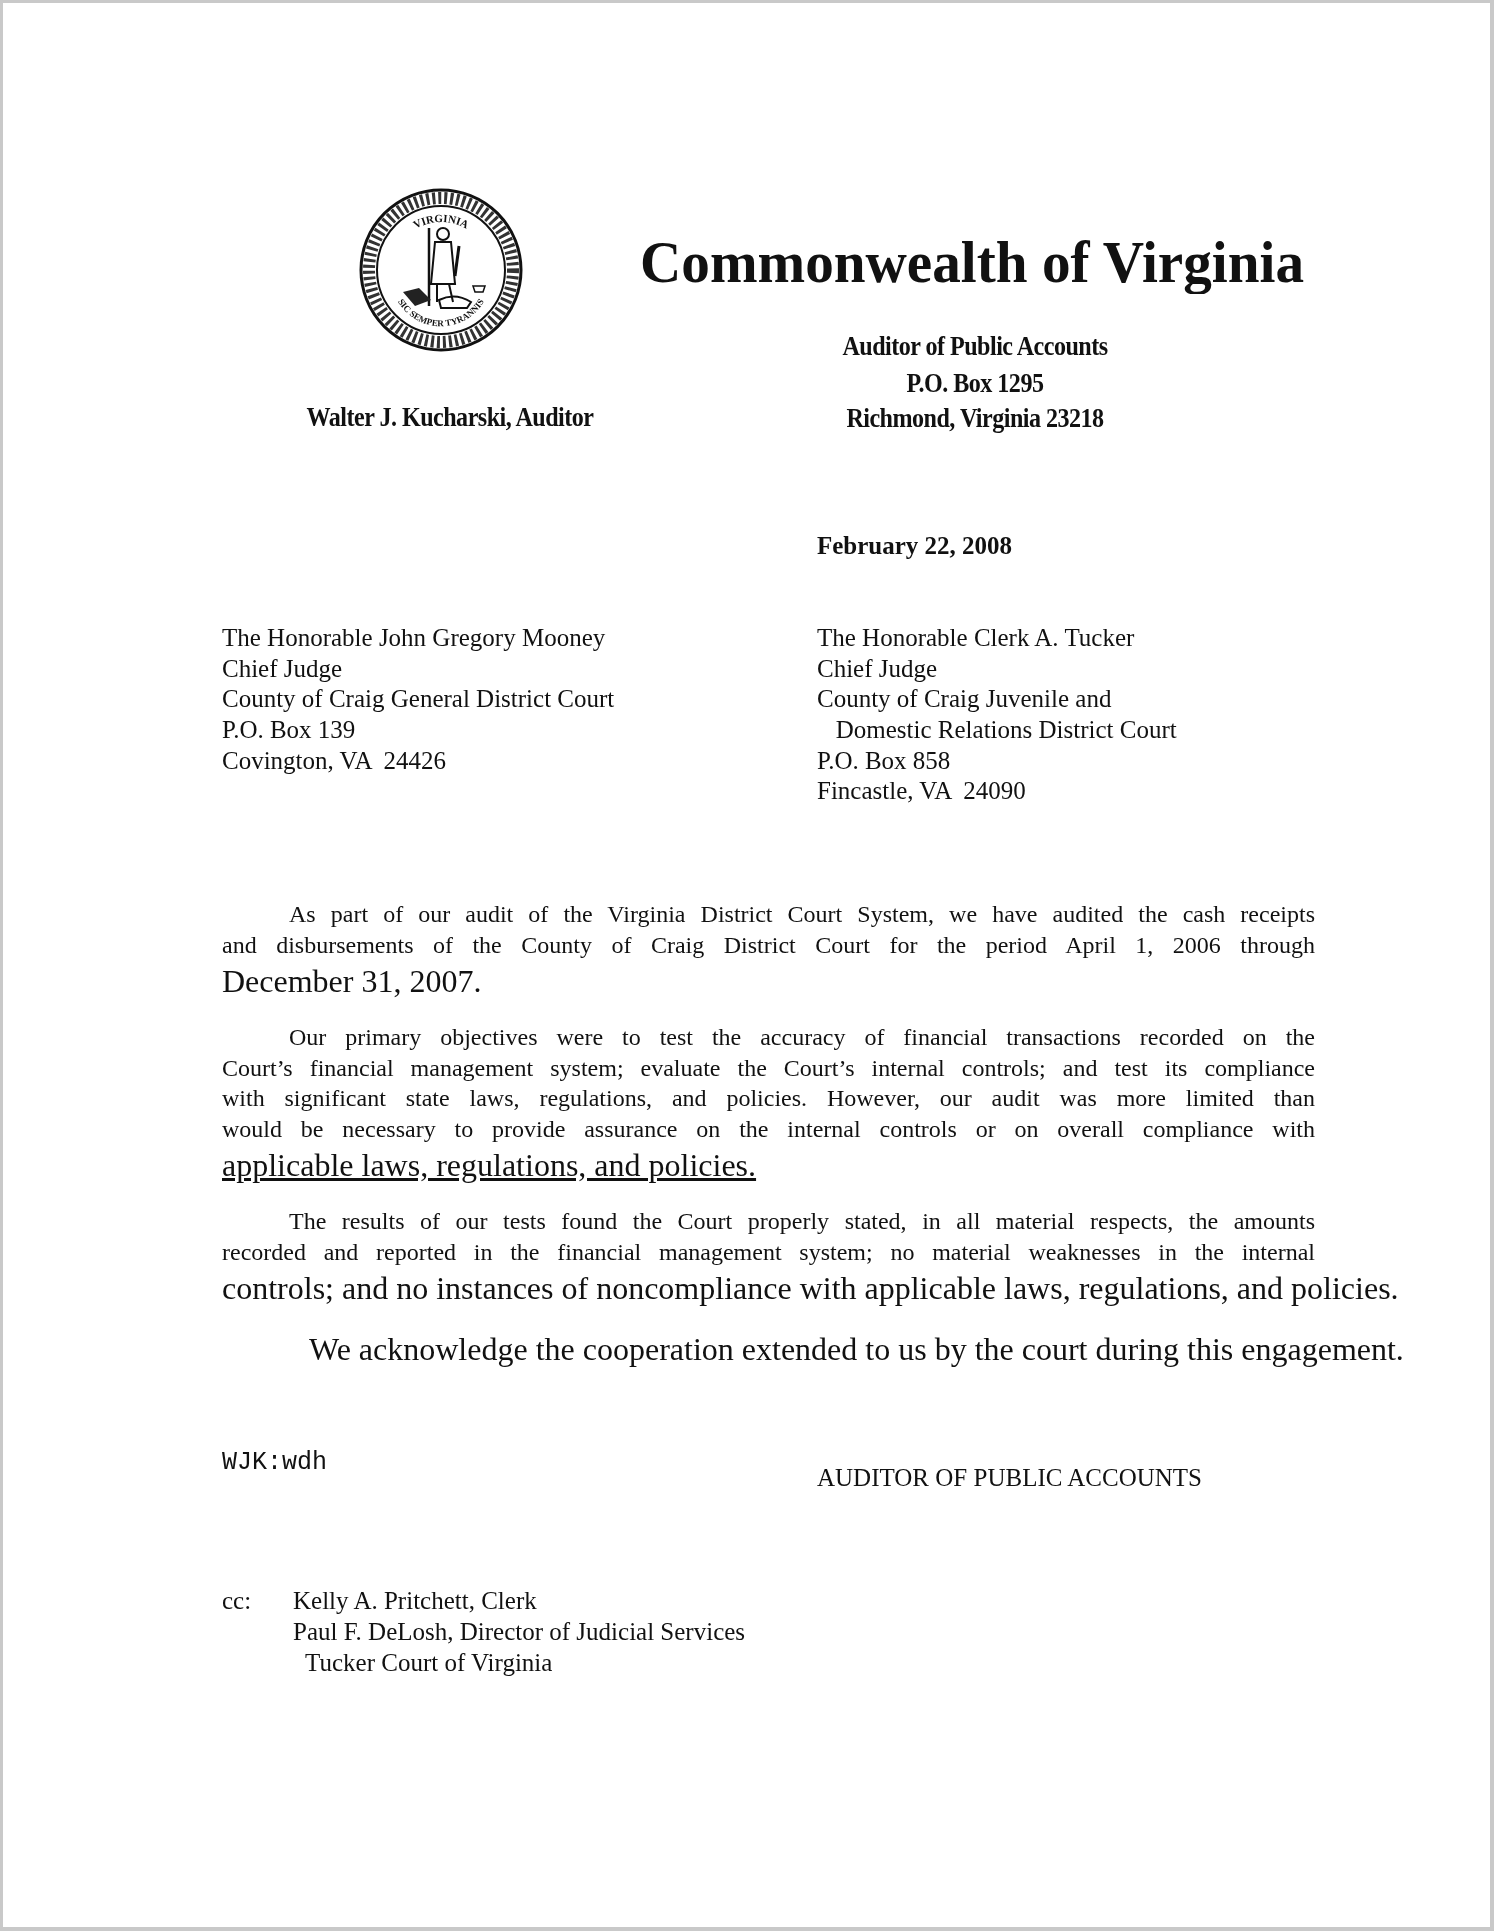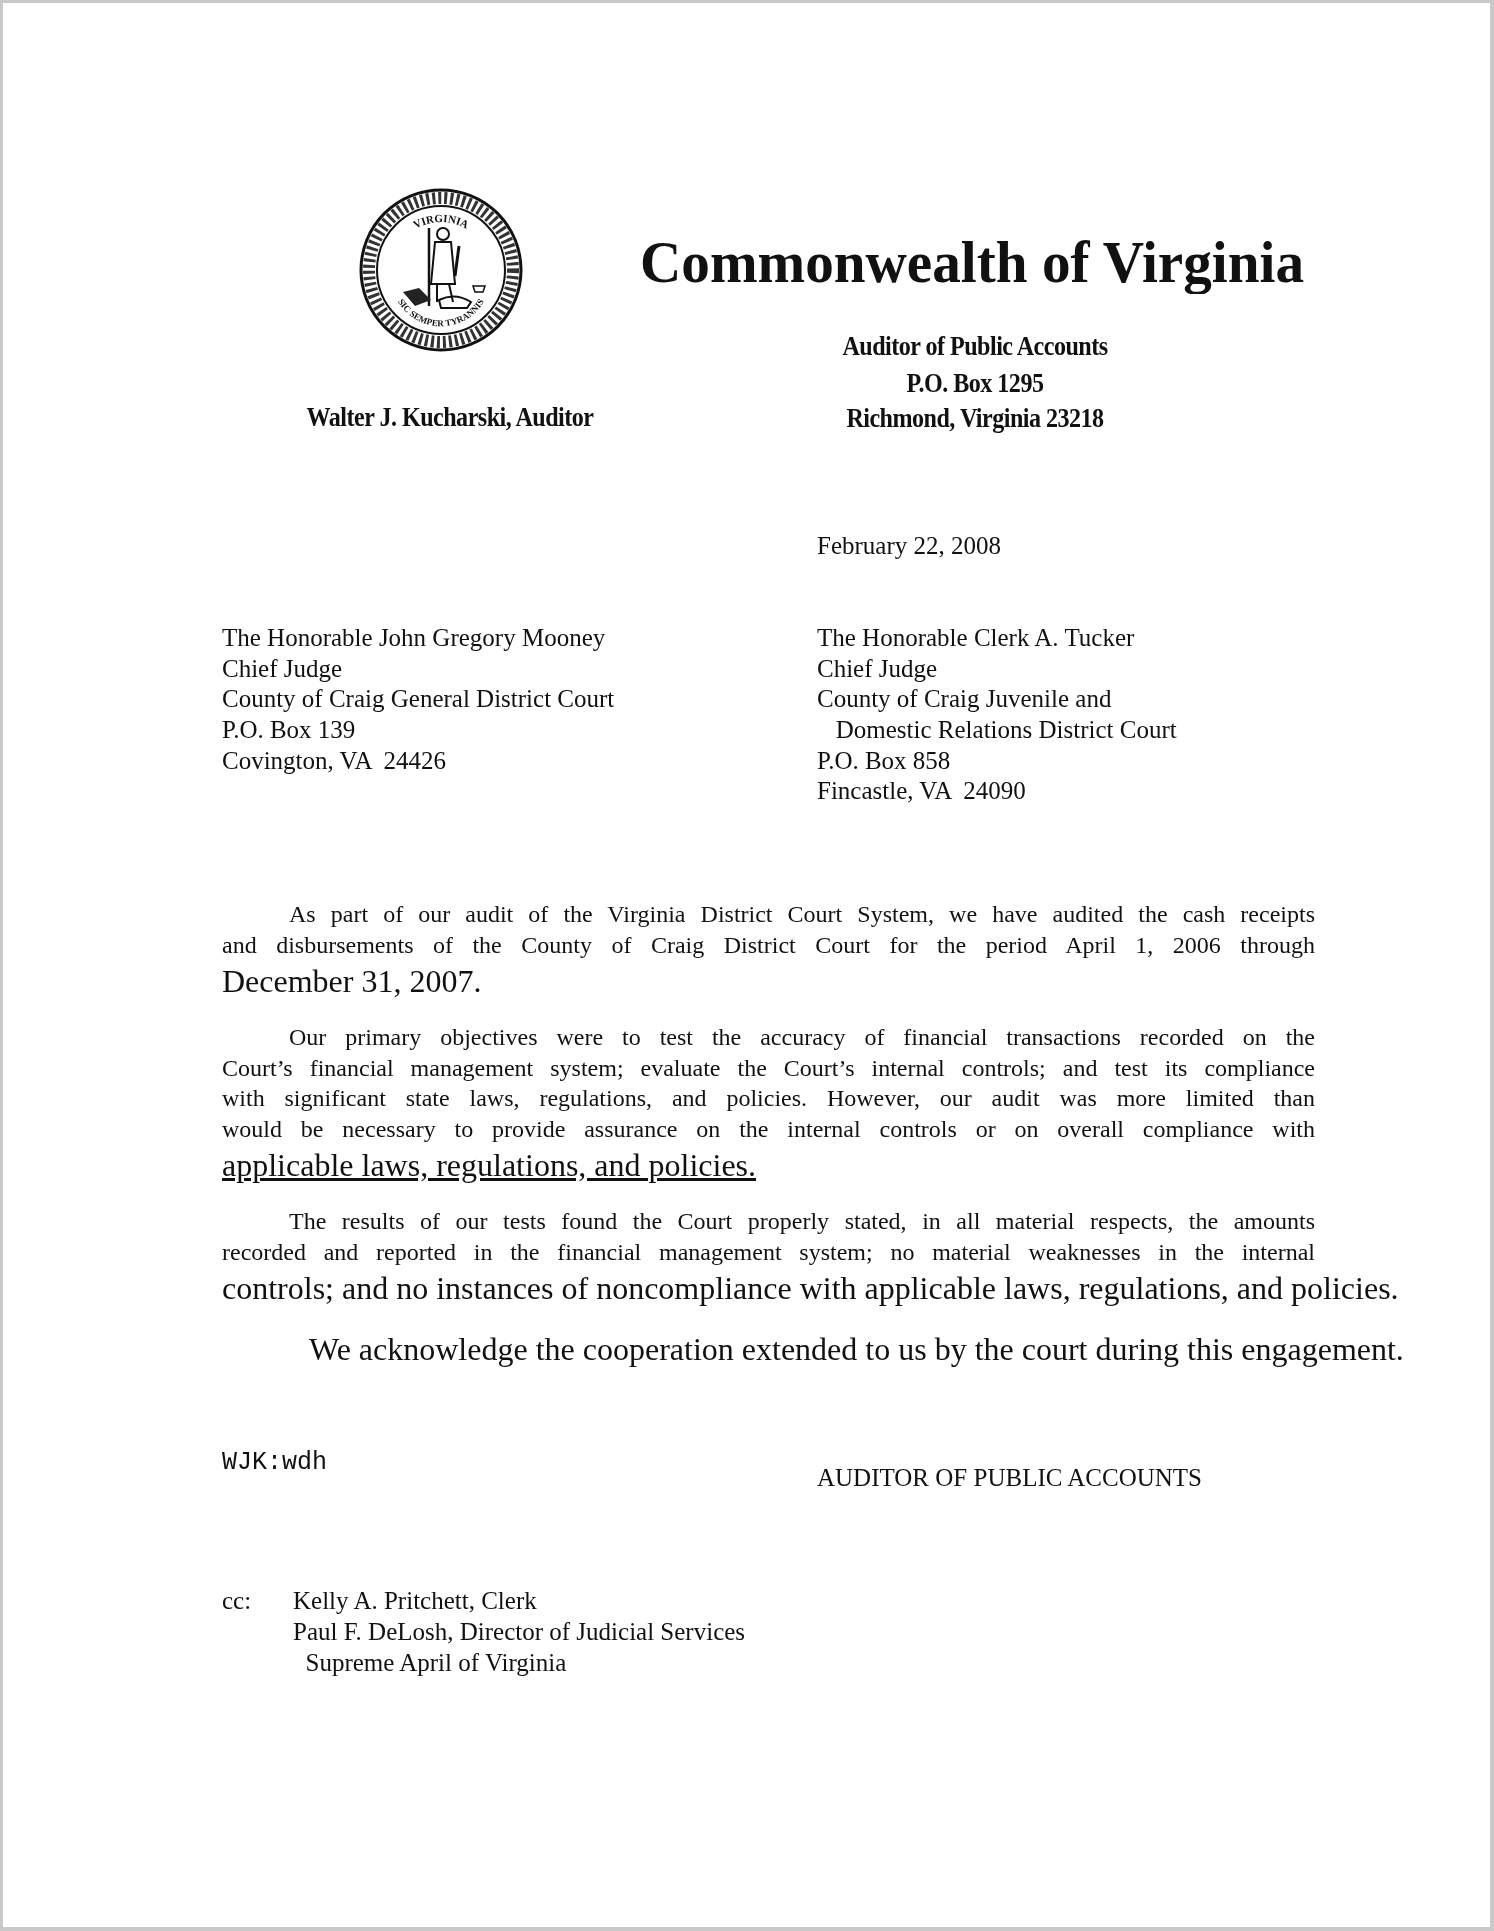--- a/index.html
+++ b/index.html
@@ -55,21 +55,21 @@
 </svg>
 
 <div class="hdr-right" style="top:330px;">
   <div class="hdr-bold" style="height:37px;">Auditor of Public Accounts</div>
   <div class="hdr-bold" style="height:35px;">P.O. Box 1295</div>
   <div class="hdr-bold" style="height:35px;">Richmond, Virginia 23218</div>
 </div>
 
 <div class="abs hdr-bold" style="left:235px; top:401px; width:430px; text-align:center;">Walter J. Kucharski, Auditor</div>
 
-<div class="line" style="left:817px; top:532px;">February 22, 2008</div>
+<div class="line" style="left:817px; top:532px;font-weight:bold;">February 22, 2008</div>
 
 <div>
   <div class="line" style="left:222px; top:624px;">The Honorable John Gregory Mooney</div>
   <div class="line" style="left:222px; top:655px;">Chief Judge</div>
   <div class="line" style="left:222px; top:685px;">County of Craig General District Court</div>
   <div class="line" style="left:222px; top:716px;">P.O. Box 139</div>
   <div class="line" style="left:222px; top:747px;">Covington, VA  24426</div>
 </div>
 
 <div>
@@ -106,14 +106,14 @@
 </div>
 
 <div class="line" style="left:817px; top:1464px;">AUDITOR OF PUBLIC ACCOUNTS</div>
 
 <div class="line" style="left:222px; top:1448px;font-family:Liberation Mono, monospace;">WJK:wdh</div>
 
 <div>
   <div class="line" style="left:222px; top:1587px;">cc:</div>
   <div class="line" style="left:293px; top:1587px;">Kelly A. Pritchett, Clerk</div>
   <div class="line" style="left:293px; top:1618px;">Paul F. DeLosh, Director of Judicial Services</div>
-  <div class="line" style="left:293px; top:1649px;">  Supreme April of Virginia</div>
+  <div class="line" style="left:293px; top:1649px;">  Tucker Court of Virginia</div>
 </div>
 
 </body></html>

